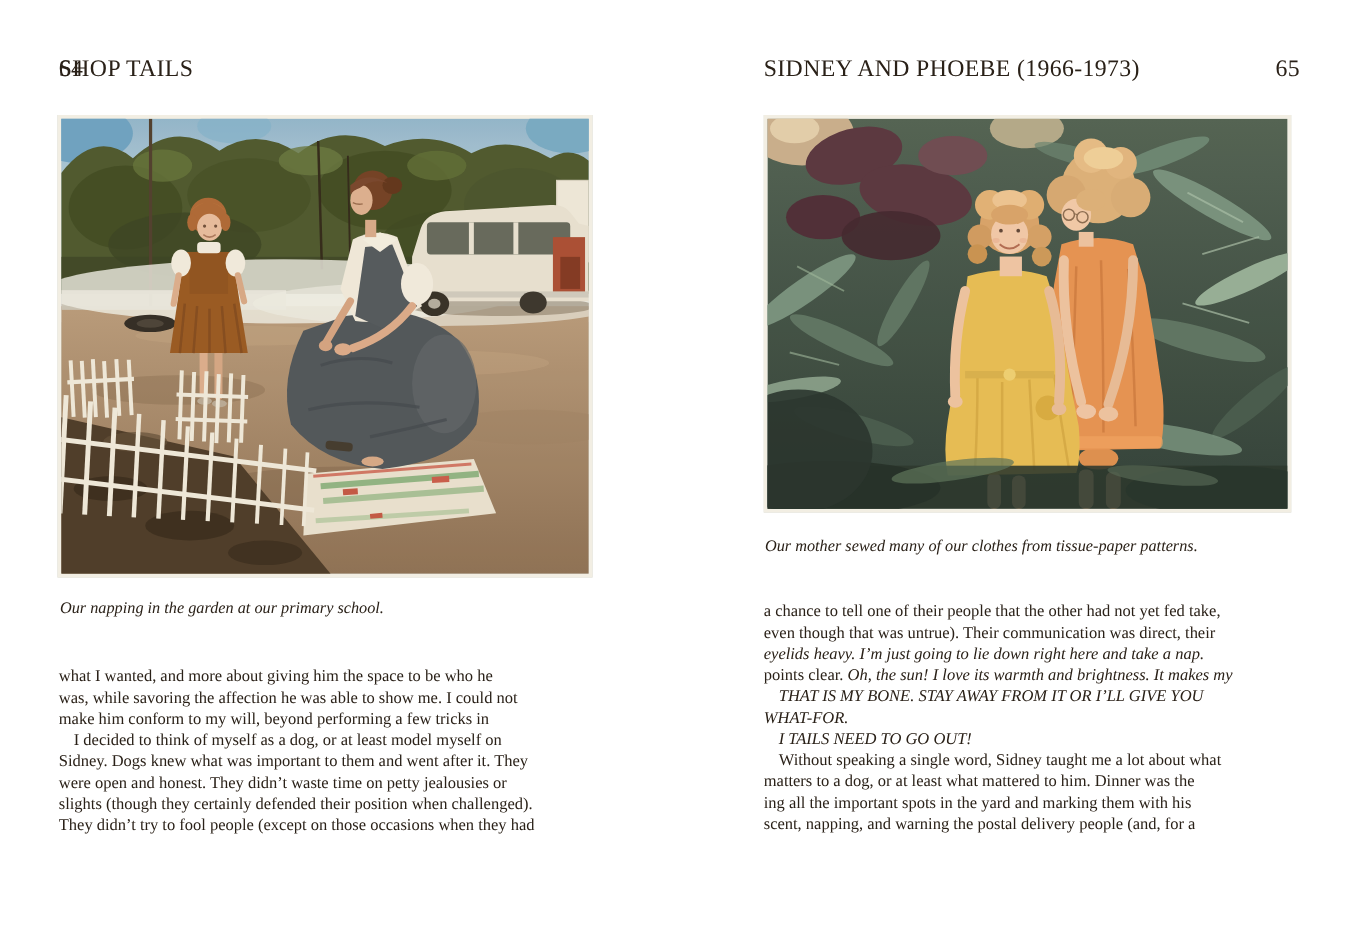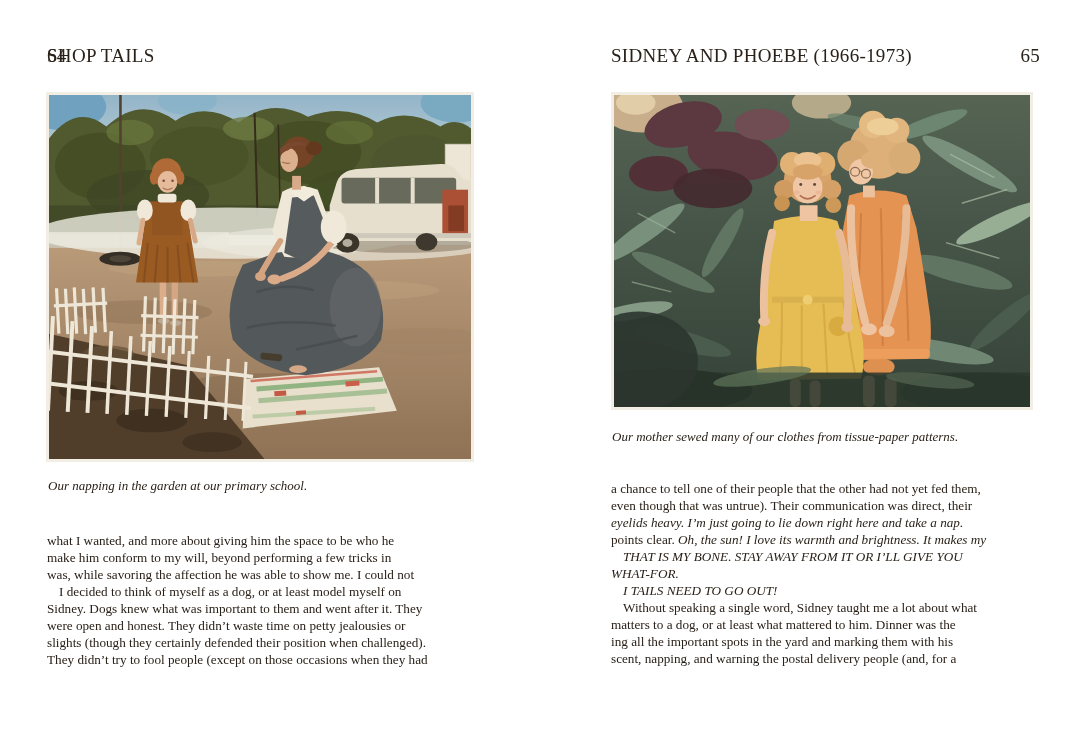--- a/index.html
+++ b/index.html
@@ -304,34 +304,34 @@
       <rect width="421" height="317" fill="#d8b088" opacity=".05"></rect>
     </svg>
   </figure>
 
   <figcaption class="caption" id="caption-left">Our napping in the garden at our primary school.</figcaption>
   <figcaption class="caption" id="caption-right">Our mother sewed many of our clothes from tissue-paper patterns.</figcaption>
 
   <div class="bodytext" id="body-left">
       <p class="para">
         <span class="line"><span>what I wanted, and more about giving him the space to be who he</span></span>
+        <span class="line"><span>was, while savoring the affection he was able to show me. I could not</span></span>
         <span class="line"><span>make him conform to my will, beyond performing a few tricks in</span></span>
-        <span class="line"><span>was, while savoring the affection he was able to show me. I could not</span></span>
       </p>
       <p class="para indent">
         <span class="line"><span>I decided to think of myself as a dog, or at least model myself on</span></span>
         <span class="line"><span>Sidney. Dogs knew what was important to them and went after it. They</span></span>
         <span class="line"><span>were open and honest. They didn’t waste time on petty jealousies or</span></span>
         <span class="line"><span>slights (though they certainly defended their position when challenged).</span></span>
         <span class="line"><span>They didn’t try to fool people (except on those occasions when they had</span></span>
       </p>
     </div>
   <div class="bodytext" id="body-right">
       <p class="para">
-        <span class="line"><span>a chance to tell one of their people that the other had not yet fed them,</span></span>
+        <span class="line"><span>a chance to tell one of their people that the other had not yet fed take,</span></span>
         <span class="line"><span>even though that was untrue). Their communication was direct, their</span></span>
         <span class="line"><span class="it">eyelids heavy. I’m just going to lie down right here and take a nap.</span></span>
         <span class="line"><span>points clear. </span><span class="it">Oh, the sun! I love its warmth and brightness. It makes my</span></span>
       </p>
       <p class="para indent">
         <span class="line"><span class="it">THAT IS MY BONE. STAY AWAY FROM IT OR I’LL GIVE YOU</span></span>
         <span class="line"><span class="it">WHAT-FOR.</span></span>
       </p>
       <p class="para indent">
         <span class="line"><span class="it">I TAILS NEED TO GO OUT!</span></span>

